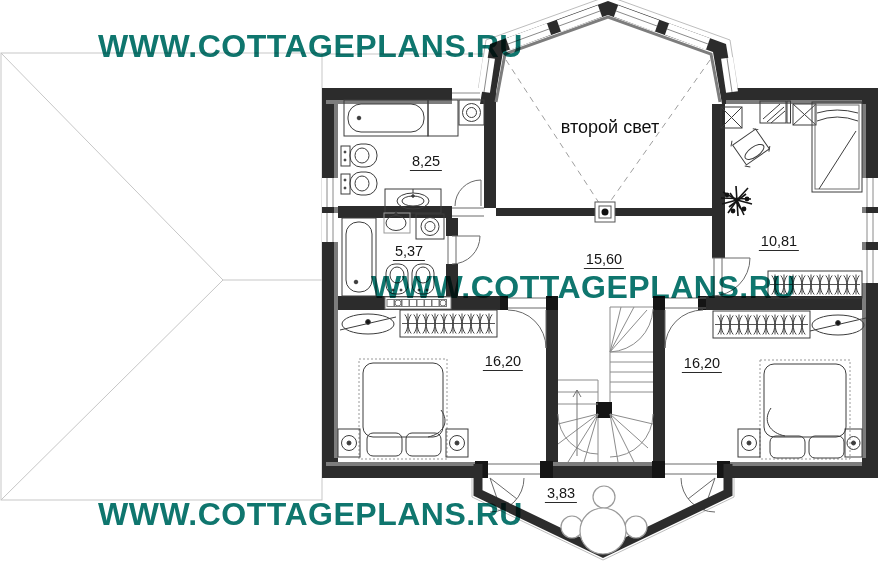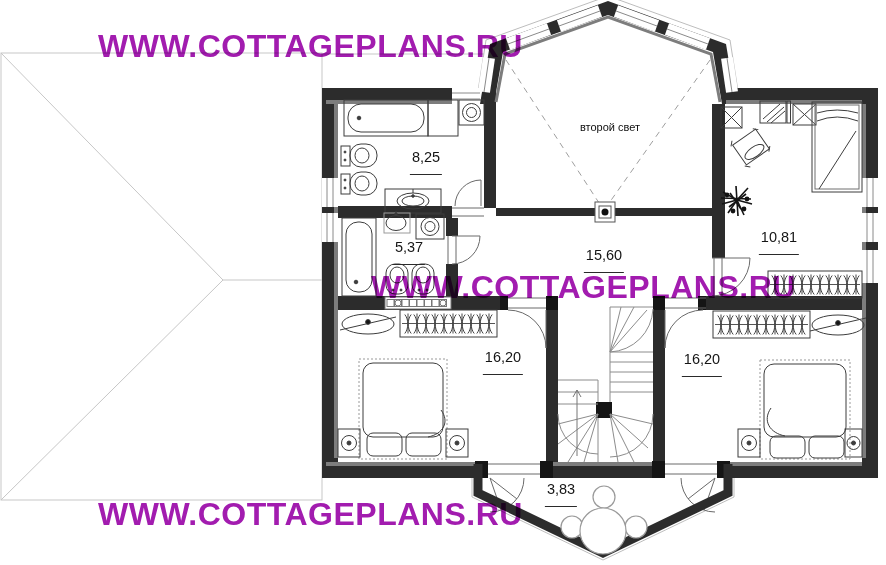--- a/index.html
+++ b/index.html
@@ -1,24 +1,24 @@
 <!DOCTYPE html>
 <html><head>
 <meta charset="utf-8">
 <style>
   html,body{margin:0;padding:0;background:#fff;}
   #canvas{position:relative;width:886px;height:565px;background:#fff;overflow:hidden;
           font-family:"Liberation Sans", sans-serif;}
   #plan-svg{position:absolute;left:0;top:0;z-index:1;}
   .lbl{position:absolute;z-index:2;transform:translate(-50%,-50%);white-space:nowrap;
        font-size:14.5px;color:#151515;}
-  .lbl.area{border-bottom:1.2px solid #2a2a2a;padding:0 2px 9px 2px;}
-  .lbl.note{font-size:11px;border-bottom:none;color:#0f0f0f;}
+  .lbl.area{border-bottom:1.2px solid #2a2a2a;padding:0 2px 1px 2px;}
+  .lbl.note{font-size:18px;border-bottom:none;color:#0f0f0f;}
   .wm{position:absolute;z-index:3;font-weight:700;font-size:32px;line-height:1.1;
-      color:#a21caf;letter-spacing:0.5px;mix-blend-mode:multiply;white-space:nowrap;}
+      color:#0f766e;letter-spacing:0.5px;mix-blend-mode:multiply;white-space:nowrap;}
 </style>
 </head>
 <body>
 
 <div id="canvas">
 
 <svg id="plan-svg" width="886" height="565" viewBox="0 0 886 565" xmlns="http://www.w3.org/2000/svg" xmlns:xlink="http://www.w3.org/1999/xlink">
 
   <defs>
     <g id="hangRow" stroke="#444" stroke-width="1" fill="none">

